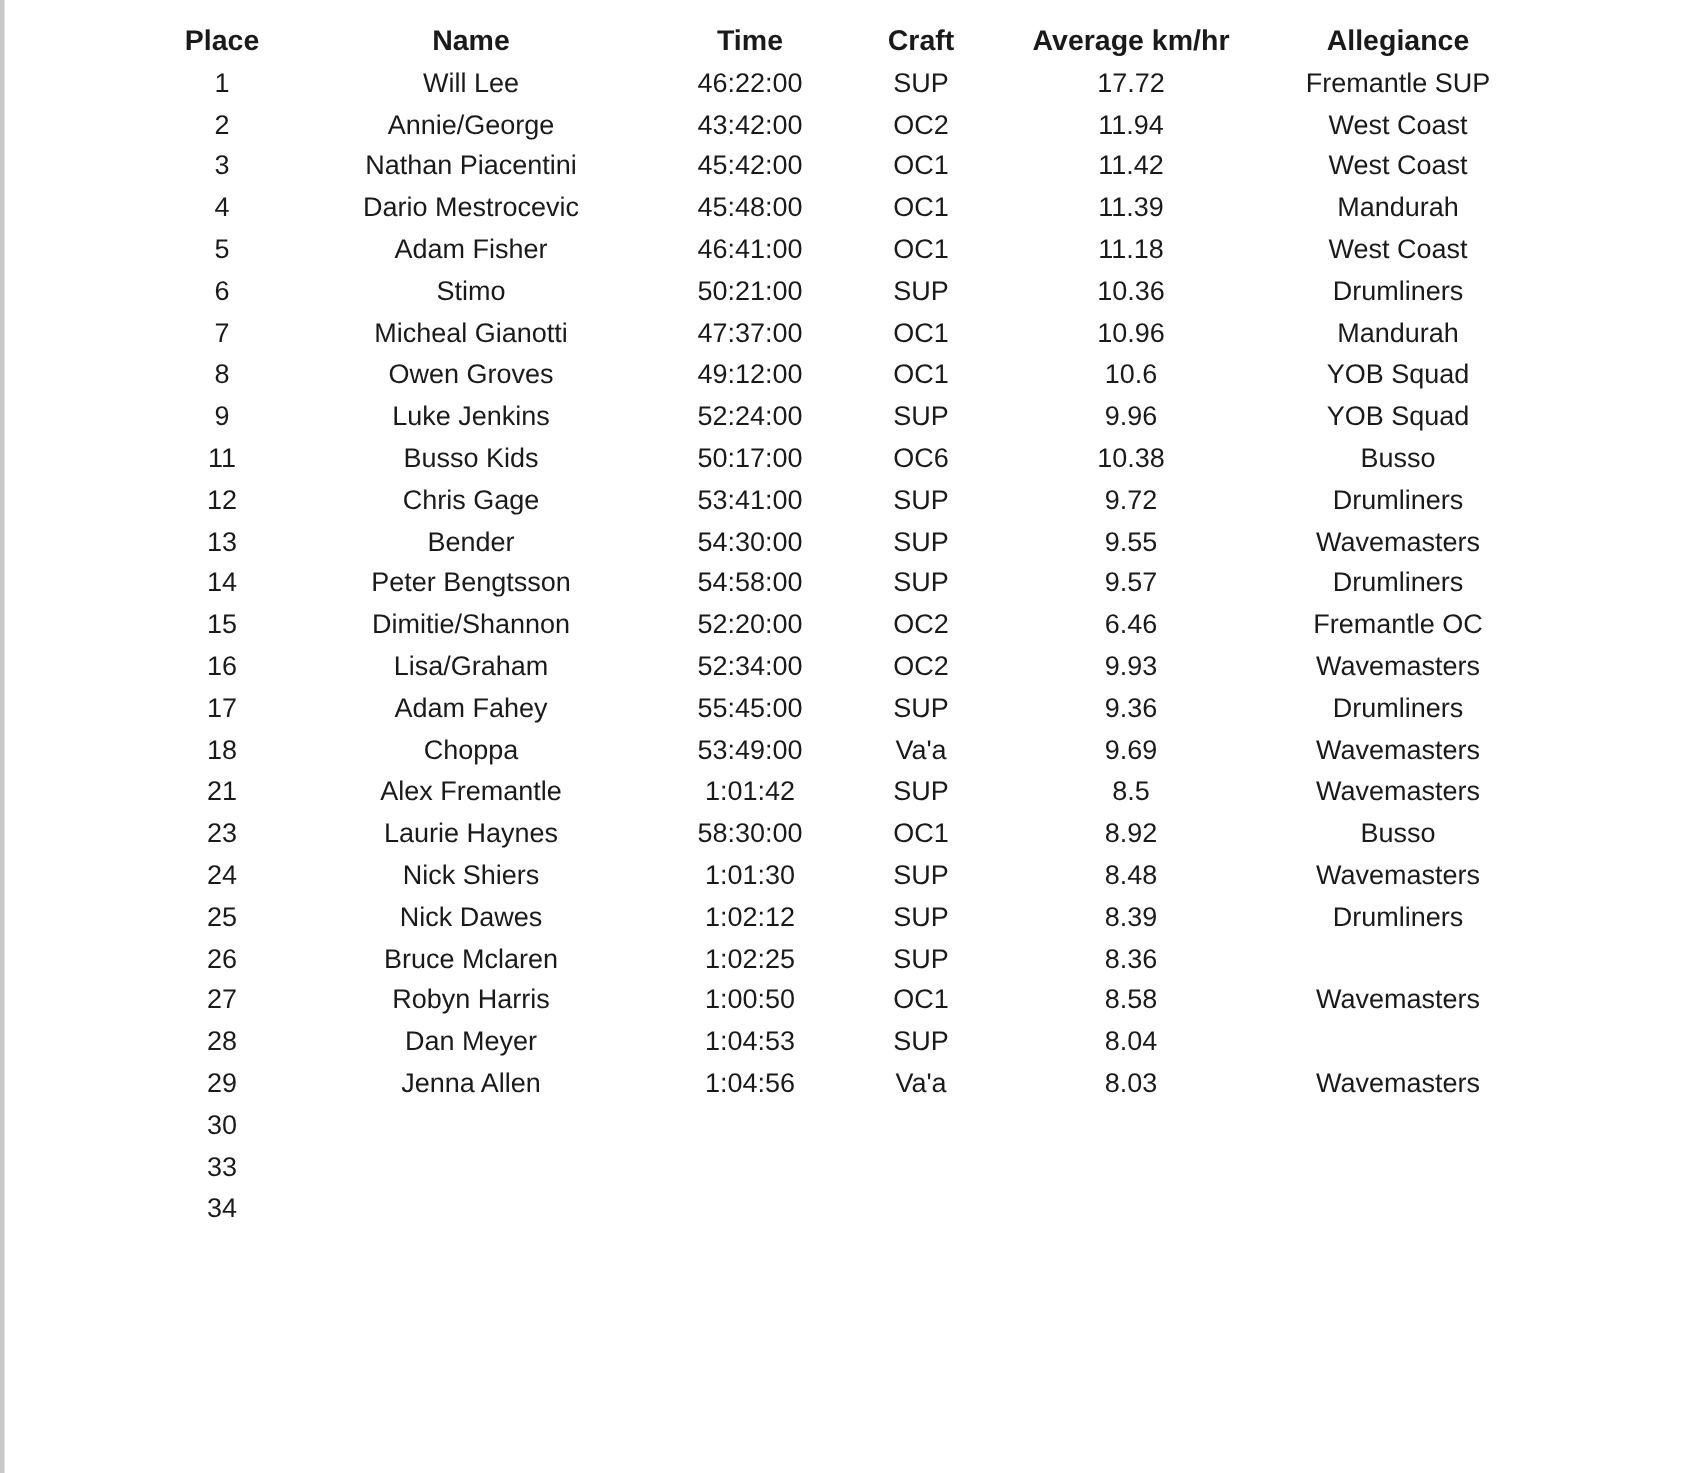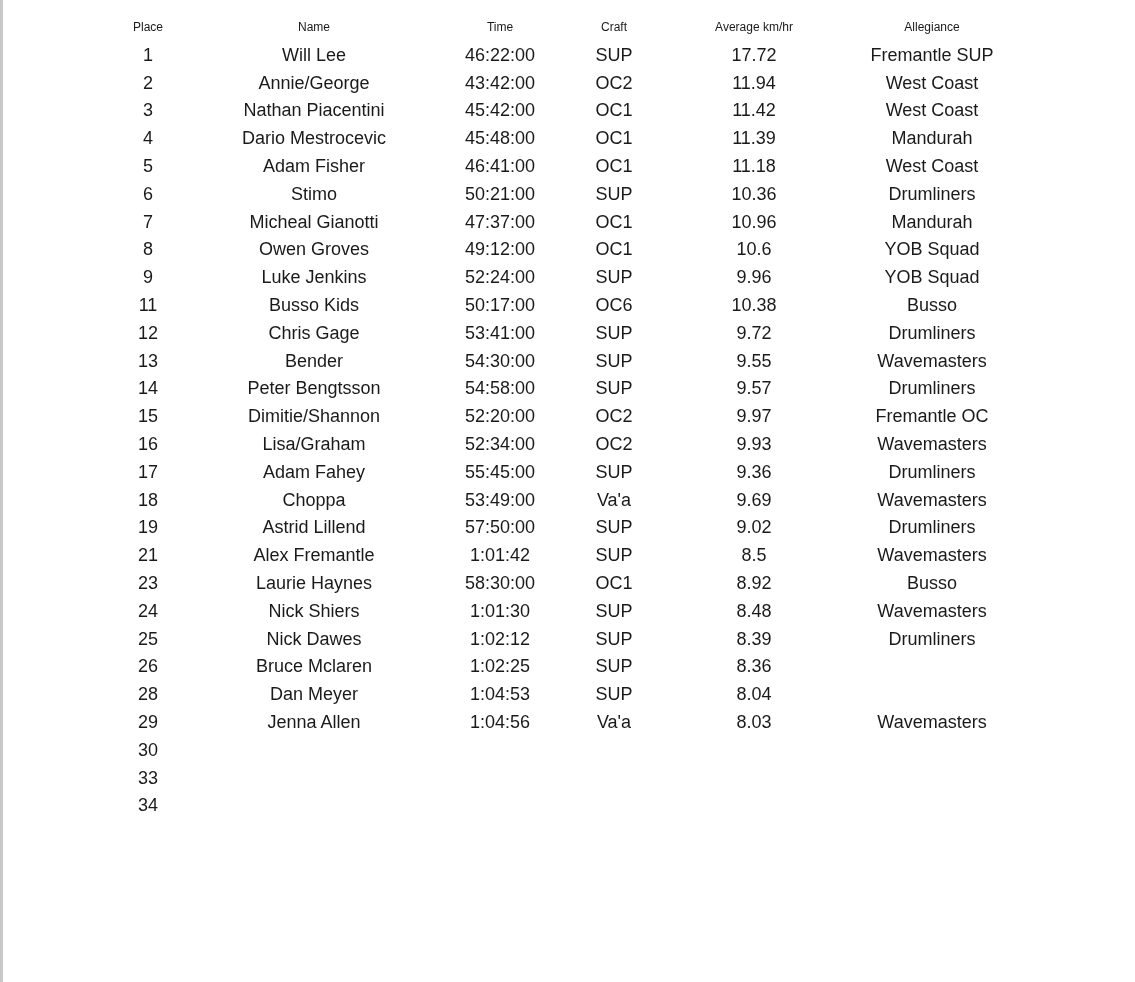--- a/index.html
+++ b/index.html
@@ -33,22 +33,22 @@
   table.results th,
   table.results td {
     padding: 0;
     text-align: center;
     white-space: nowrap;
     height: 27.8px;
     line-height: 27.8px;
     font-size: 18px;
   }
   table.results th {
-    font-weight: normal;
-    font-size: 12px;
+    font-weight: bold;
+    font-size: 19px;
   }
   col.c-place { width: 96px; }
   col.c-name { width: 236px; }
   col.c-time { width: 136px; }
   col.c-craft { width: 92px; }
   col.c-avg { width: 188px; }
   col.c-alleg { width: 168px; }
 </style>
 </head>
 <body>
@@ -177,21 +177,21 @@
         <td>54:58:00</td>
         <td>SUP</td>
         <td>9.57</td>
         <td>Drumliners</td>
       </tr>
       <tr>
         <td>15</td>
         <td>Dimitie/Shannon</td>
         <td>52:20:00</td>
         <td>OC2</td>
-        <td>9.97</td>
+        <td>6.46</td>
         <td>Fremantle OC</td>
       </tr>
       <tr>
         <td>16</td>
         <td>Lisa/Graham</td>
         <td>52:34:00</td>
         <td>OC2</td>
         <td>9.93</td>
         <td>Wavemasters</td>
       </tr>
@@ -205,28 +205,20 @@
       </tr>
       <tr>
         <td>18</td>
         <td>Choppa</td>
         <td>53:49:00</td>
         <td>Va'a</td>
         <td>9.69</td>
         <td>Wavemasters</td>
       </tr>
       <tr>
-        <td>19</td>
-        <td>Astrid Lillend</td>
-        <td>57:50:00</td>
-        <td>SUP</td>
-        <td>9.02</td>
-        <td>Drumliners</td>
-      </tr>
-      <tr>
         <td>21</td>
         <td>Alex Fremantle</td>
         <td>1:01:42</td>
         <td>SUP</td>
         <td>8.5</td>
         <td>Wavemasters</td>
       </tr>
       <tr>
         <td>23</td>
         <td>Laurie Haynes</td>
@@ -251,20 +243,28 @@
         <td>8.39</td>
         <td>Drumliners</td>
       </tr>
       <tr>
         <td>26</td>
         <td>Bruce Mclaren</td>
         <td>1:02:25</td>
         <td>SUP</td>
         <td>8.36</td>
         <td></td>
+      </tr>
+      <tr>
+        <td>27</td>
+        <td>Robyn Harris</td>
+        <td>1:00:50</td>
+        <td>OC1</td>
+        <td>8.58</td>
+        <td>Wavemasters</td>
       </tr>
       <tr>
         <td>28</td>
         <td>Dan Meyer</td>
         <td>1:04:53</td>
         <td>SUP</td>
         <td>8.04</td>
         <td></td>
       </tr>
       <tr>

